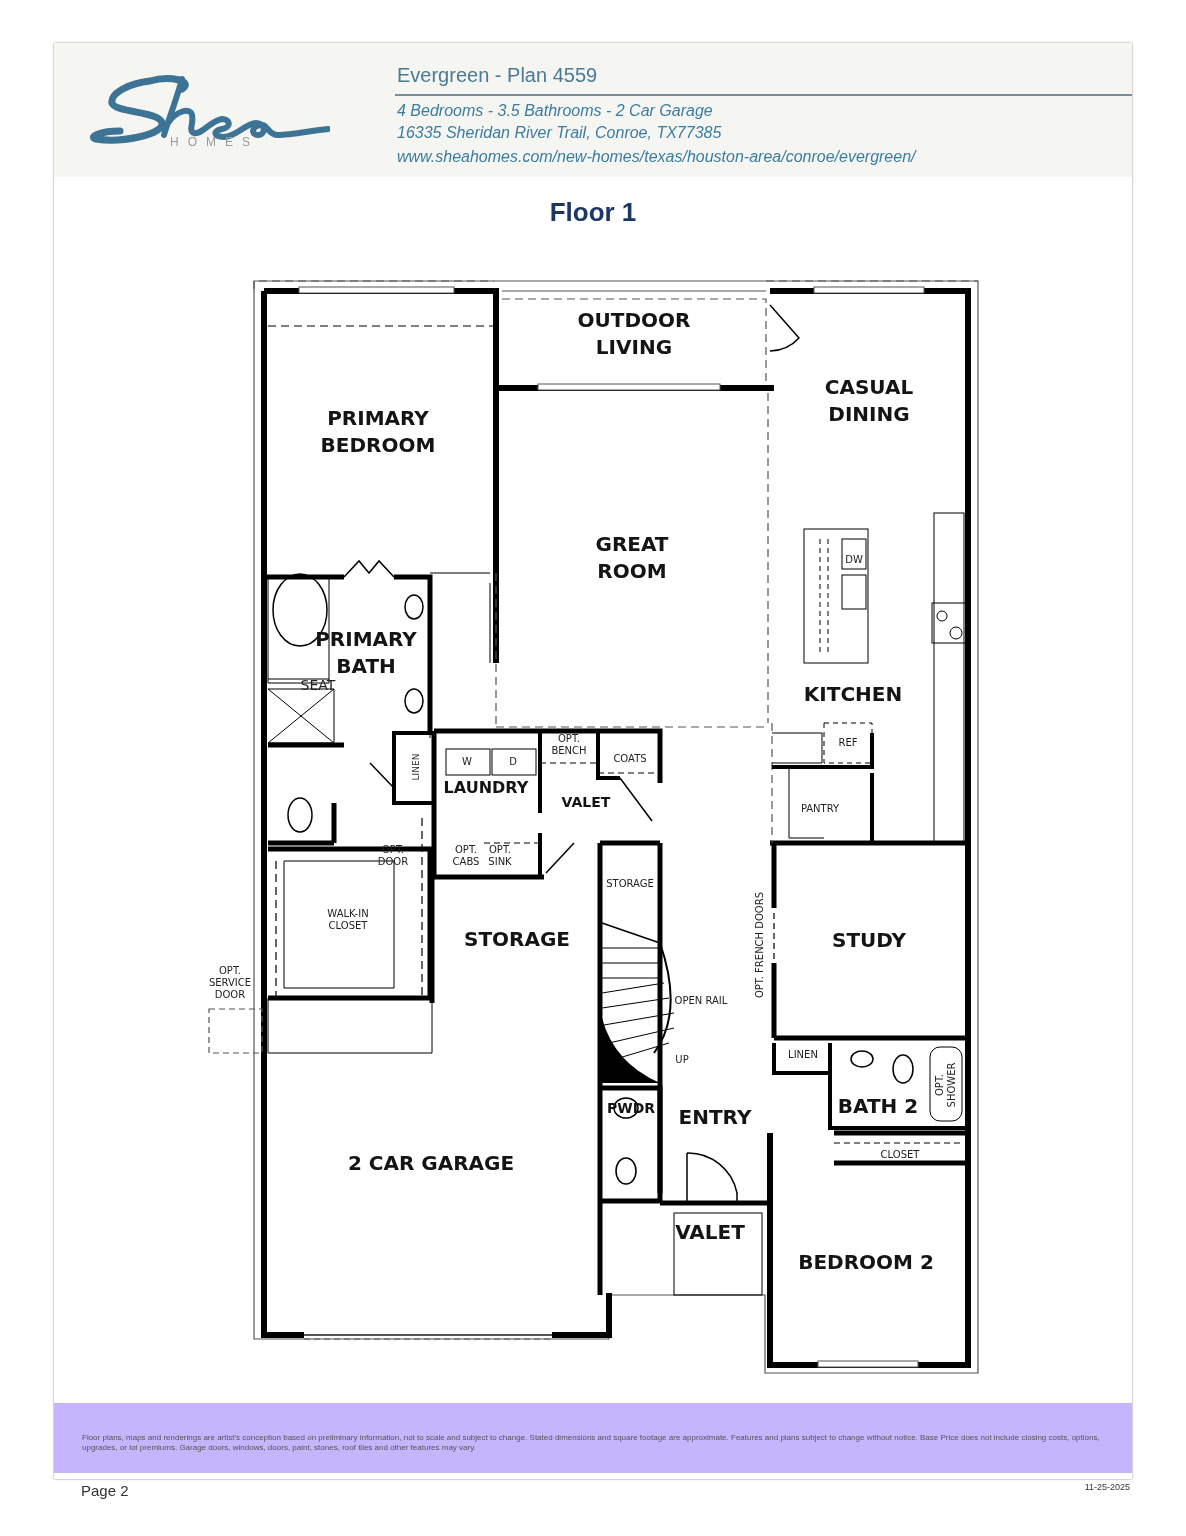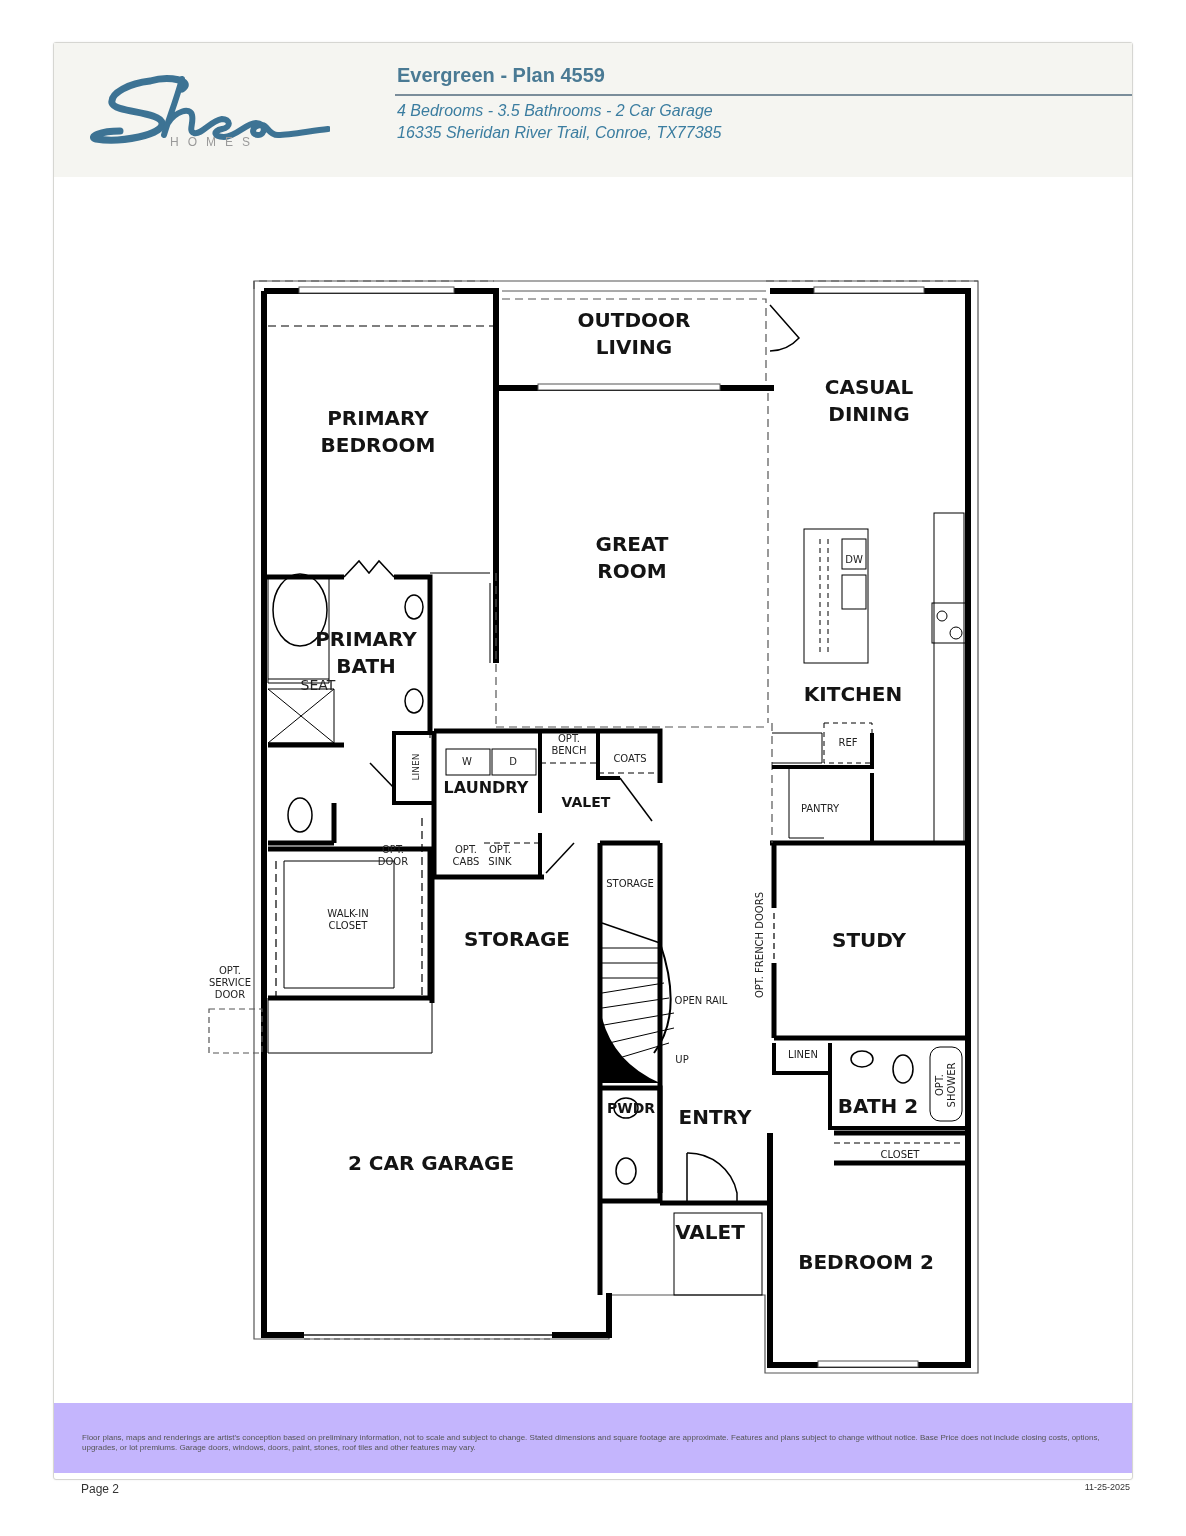--- a/index.html
+++ b/index.html
@@ -1,48 +1,50 @@
 <!DOCTYPE html>
 <html><head>
 <meta charset="utf-8">
 <style>
   html, body { margin:0; padding:0; background:#ffffff; }
   body { width:1186px; height:1536px; position:relative; overflow:hidden; font-family:"Liberation Sans", sans-serif; }
   .sheet { position:absolute; left:53px; top:42px; width:1078px; height:1436px; border:1px solid #d6d6d2; border-radius:3px; background:#fff; box-shadow:0 0 2px rgba(0,0,0,0.08); }
   .header { position:absolute; left:0; top:0; width:1078px; height:134px; background:#f5f5f1; }
   .logo { position:absolute; left:36px; top:18px; width:240px; height:100px; }
   .logo-homes { position:absolute; left:116px; top:92px; font-family:Liberation Sans, sans-serif; font-size:12px; letter-spacing:9px; color:#9a9a9a; }
-  .plan-title { position:absolute; left:343px; top:21px; font-size:20px; font-weight:bold; color:#4a7a94; }
+  .plan-title { position:absolute; left:343px; top:21px; font-size:20px; font-weight:normal; color:#4a7a94; }
   .title-rule { position:absolute; left:341px; top:51px; width:737px; height:2px; background:#7a8d9a; }
   .info-line { position:absolute; left:343px; font-size:16px; color:#3b7da0;font-style:italic; }
   .floor-title { position:absolute; left:0; width:1078px; top:154px; text-align:center; font-size:26px; font-weight:bold; color:#1c3766; }
   .plan { position:absolute; left:0; top:0; }
   .footer { position:absolute; left:0; top:1360px; width:1078px; height:70px; background:#c4b5fd; }
   .disclaimer { position:absolute; left:28px; top:30px; width:1020px; font-size:8px; line-height:10px; color:#555; }
-  .page-num { position:absolute; left:53px; top:1482px; font-size:12px; color:#333;padding-left:28px; }
+  .page-num { position:absolute; left:53px; top:1482px; font-size:15px; color:#333;padding-left:28px; }
   .page-date { position:absolute; right:56px; top:1482px; font-size:9px; color:#333; }
   .room { position:absolute; font-family:"DejaVu Sans", sans-serif; font-weight:bold; color:#141414; text-align:center; line-height:27px; font-size:20px; white-space:pre; }
   .small { position:absolute; font-family:"DejaVu Sans", sans-serif; color:#222; text-align:center; font-size:10px; line-height:12px; white-space:pre; }
 </style>
 </head>
 <body>
 
 <div class="sheet">
   <div class="header">
     <svg class="logo" viewBox="0 0 240 100">
       <path d="M60 20 C40 22 20 32 22 42 C25 52 70 50 72 62 C74 74 30 82 6 78 C-2 76 10 70 30 70 M60 20 C80 14 104 20 92 28" fill="none" stroke="#3d7394" stroke-width="7" stroke-linecap="round"></path>
       <path d="M92 18 C86 40 78 60 74 74 M78 62 C86 50 100 46 102 54 C104 62 98 70 104 72 C112 74 120 60 132 58 C140 58 142 66 132 68 C122 70 124 76 134 76 C146 76 156 62 166 62 C176 62 176 74 168 74 C160 74 162 64 172 64 C178 64 178 74 188 74 C200 74 220 70 238 68" fill="none" stroke="#3d7394" stroke-width="6" stroke-linecap="round"></path>
     </svg>
     <div class="logo-homes">HOMES</div>
     <div class="plan-title">Evergreen - Plan 4559</div>
     <div class="title-rule"></div>
     <div class="info-line" style="top:59px">4 Bedrooms - 3.5 Bathrooms - 2 Car Garage</div>
     <div class="info-line" style="top:81px">16335 Sheridan River Trail, Conroe, TX77385</div>
+    <div class="info-line" style="top:105px">www.sheahomes.com/new-homes/texas/houston-area/conroe/evergreen/</div>
   </div>
 
+  <div class="floor-title">Floor 1</div>
 
   <svg class="plan" width="1078" height="1366" viewBox="0 0 1078 1366">
     <g fill="none" stroke="#000">
 
       <path d="M200 238 H924 V1330 H711 V1252 H555 V1296 H200 Z" stroke-width="1.2" stroke="#555"></path>
 
       <path d="M200 246 V238 H440 M712 238 H924" stroke-dasharray="8 5" stroke-width="1.2" stroke="#555"></path>
 
       <path d="M210 248 H442 V620" stroke-width="6"></path>
       <path d="M210 248 V1292 H250" stroke-width="6"></path>

